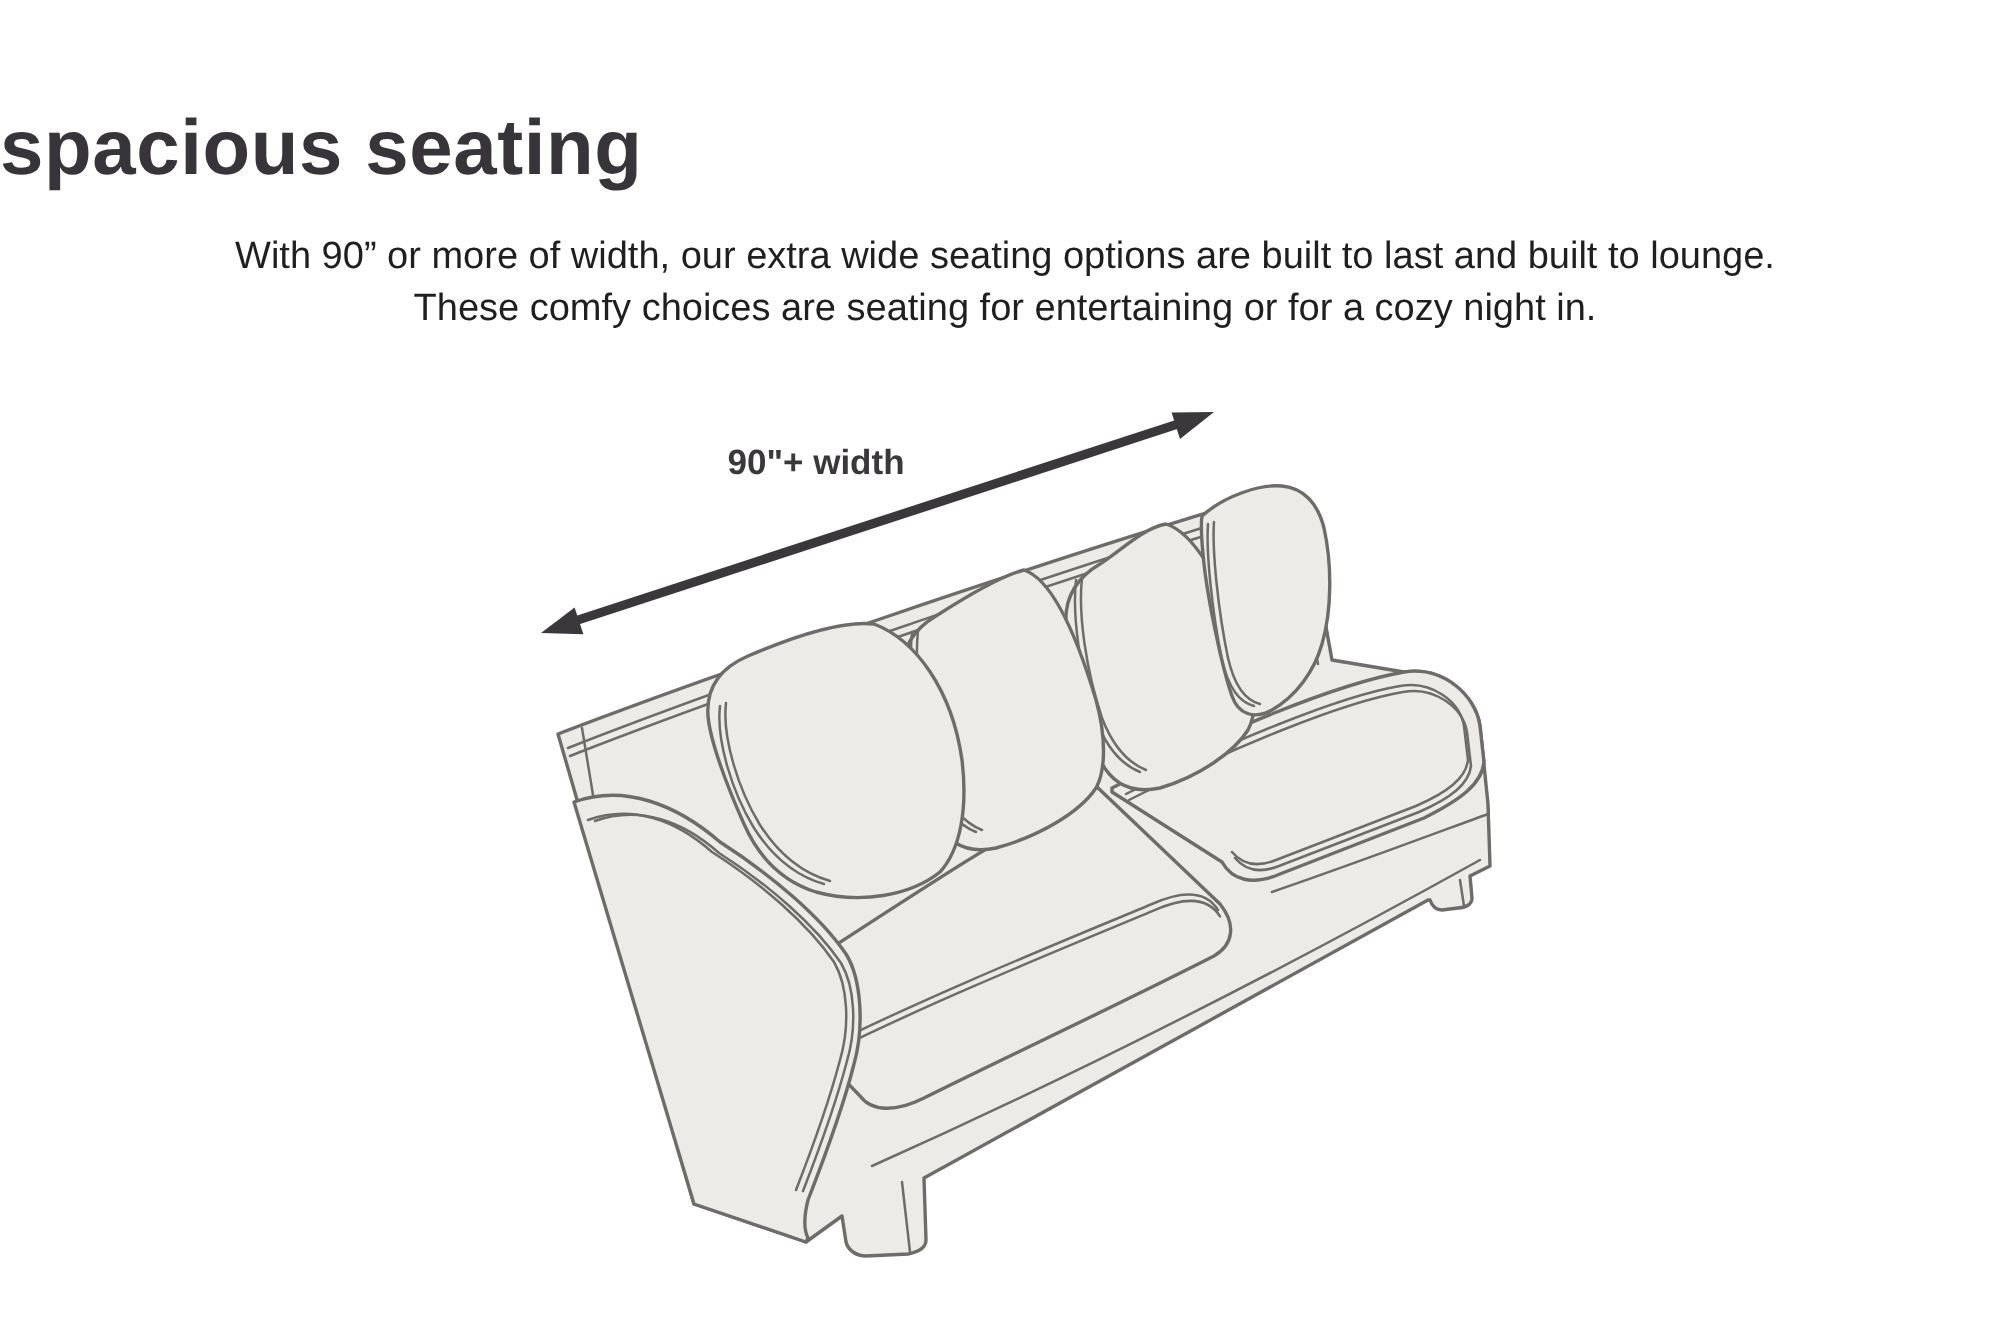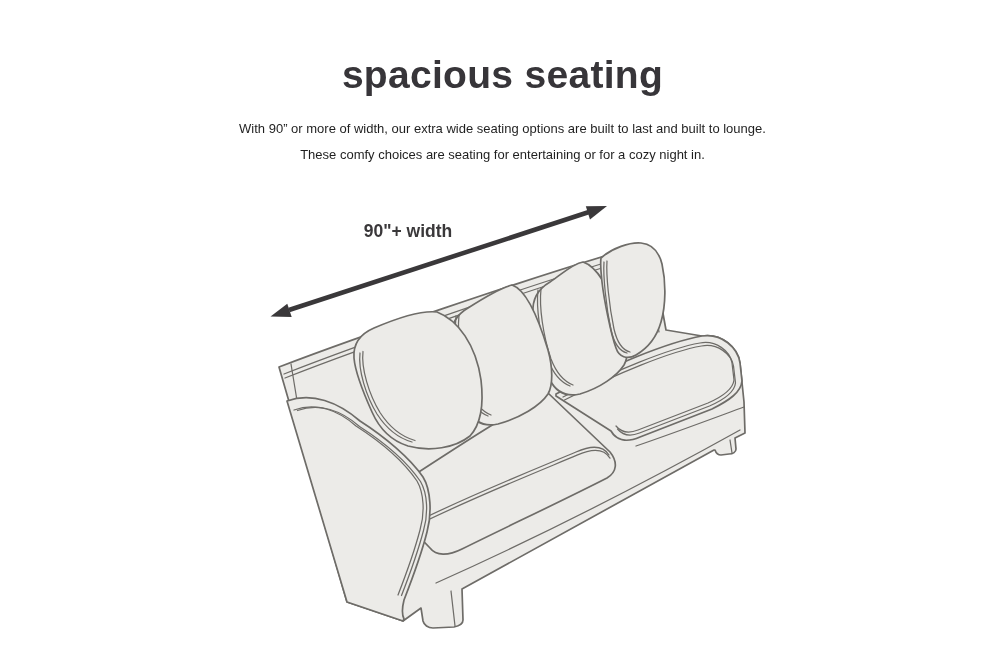--- a/index.html
+++ b/index.html
@@ -4,28 +4,28 @@
 <style>
   html,body { margin:0; padding:0; background:#fff; }
   .stage {
     position:relative; width:1005px; height:671px;
     background: var(--background,#fff);
     font-family:"Liberation Sans", sans-serif;
     overflow:hidden;
   }
   .title {
     position:absolute; top:53px; left:0; width:100%;
-    margin:0; text-align:center;
+    margin:0; 
     font-size:39px; font-weight:bold; letter-spacing:.3px;
     color: var(--title-text,#373539);
   }
   .desc {
     position:absolute; top:116px; left:0; width:100%;
     margin:0; text-align:center;
-    font-size:13px; line-height:26px;
+    font-size:19px; line-height:26px;
     color: var(--body-text,#1f1f1f);
   }
   .sofa-svg { position:absolute; left:0; top:0; }
   .s-fill {
     fill: var(--sofa-fill,#ECEBE8);
     stroke: var(--sofa-outline,#6E6C68);
     stroke-width:1.7; stroke-linejoin:round; stroke-linecap:round;
   }
   .s-line {
     fill:none; stroke: var(--sofa-outline,#6E6C68);

